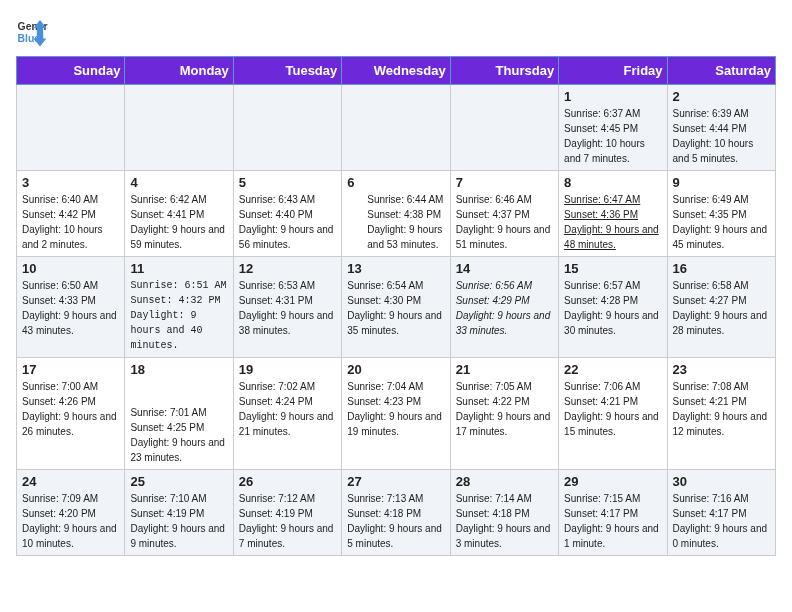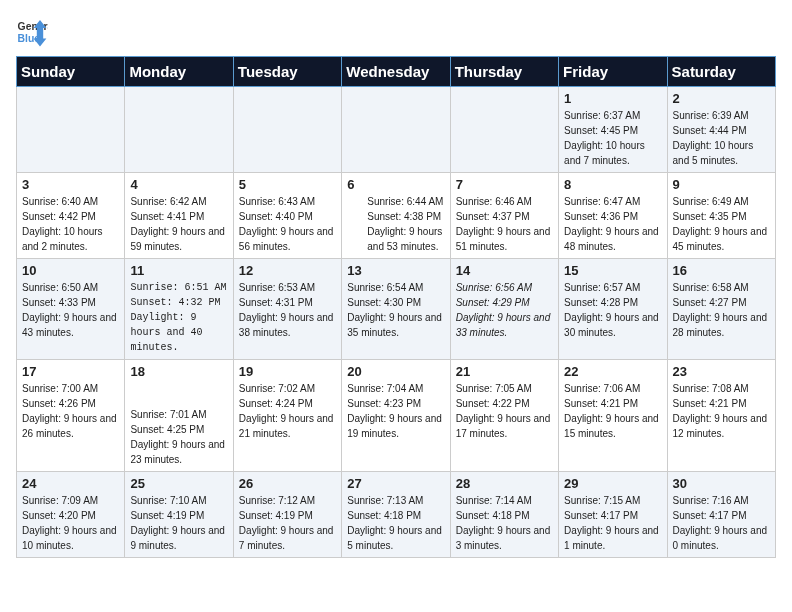--- a/index.html
+++ b/index.html
@@ -36,26 +36,26 @@
     .location {
       font-size: 16px;
       color: #555;
     }
     table {
       width: 100%;
       border-collapse: collapse;
       table-layout: fixed;
     }
     thead tr th {
-      background-color: #0f172a;
+      background-color: #6d28d9;
       color: #fff;
-      font-size: 15px;
+      font-size: 13px;
       font-weight: bold;
       padding: 6px 4px;
-      text-align: left;
+      text-align: right;
       border: 1px solid #5a9acf;
     }
     tbody tr td {
       vertical-align: top;
       border: 1px solid #ccc;
       padding: 4px 5px;
       font-size: 10.5px;
       color: #222;
       height: 85px;
     }
@@ -159,21 +159,21 @@
 Daylight: 9 hours and 53 minutes.</div>
         </td>
         <td>
           <span class="day-num">7</span>
           <div class="day-info" style="white-space: pre-line;">Sunrise: 6:46 AM
 Sunset: 4:37 PM
 Daylight: 9 hours and 51 minutes.</div>
         </td>
         <td>
           <span class="day-num">8</span>
-          <div class="day-info" style="white-space: pre-line;">Sunrise: 6:47 AM
+          <div class="day-info" style="white-space: pre-line; text-decoration: underline;">Sunrise: 6:47 AM
 Sunset: 4:36 PM
 Daylight: 9 hours and 48 minutes.</div>
         </td>
         <td>
           <span class="day-num">9</span>
           <div class="day-info" style="white-space: pre-line;">Sunrise: 6:49 AM
 Sunset: 4:35 PM
 Daylight: 9 hours and 45 minutes.</div>
         </td>
       </tr>

